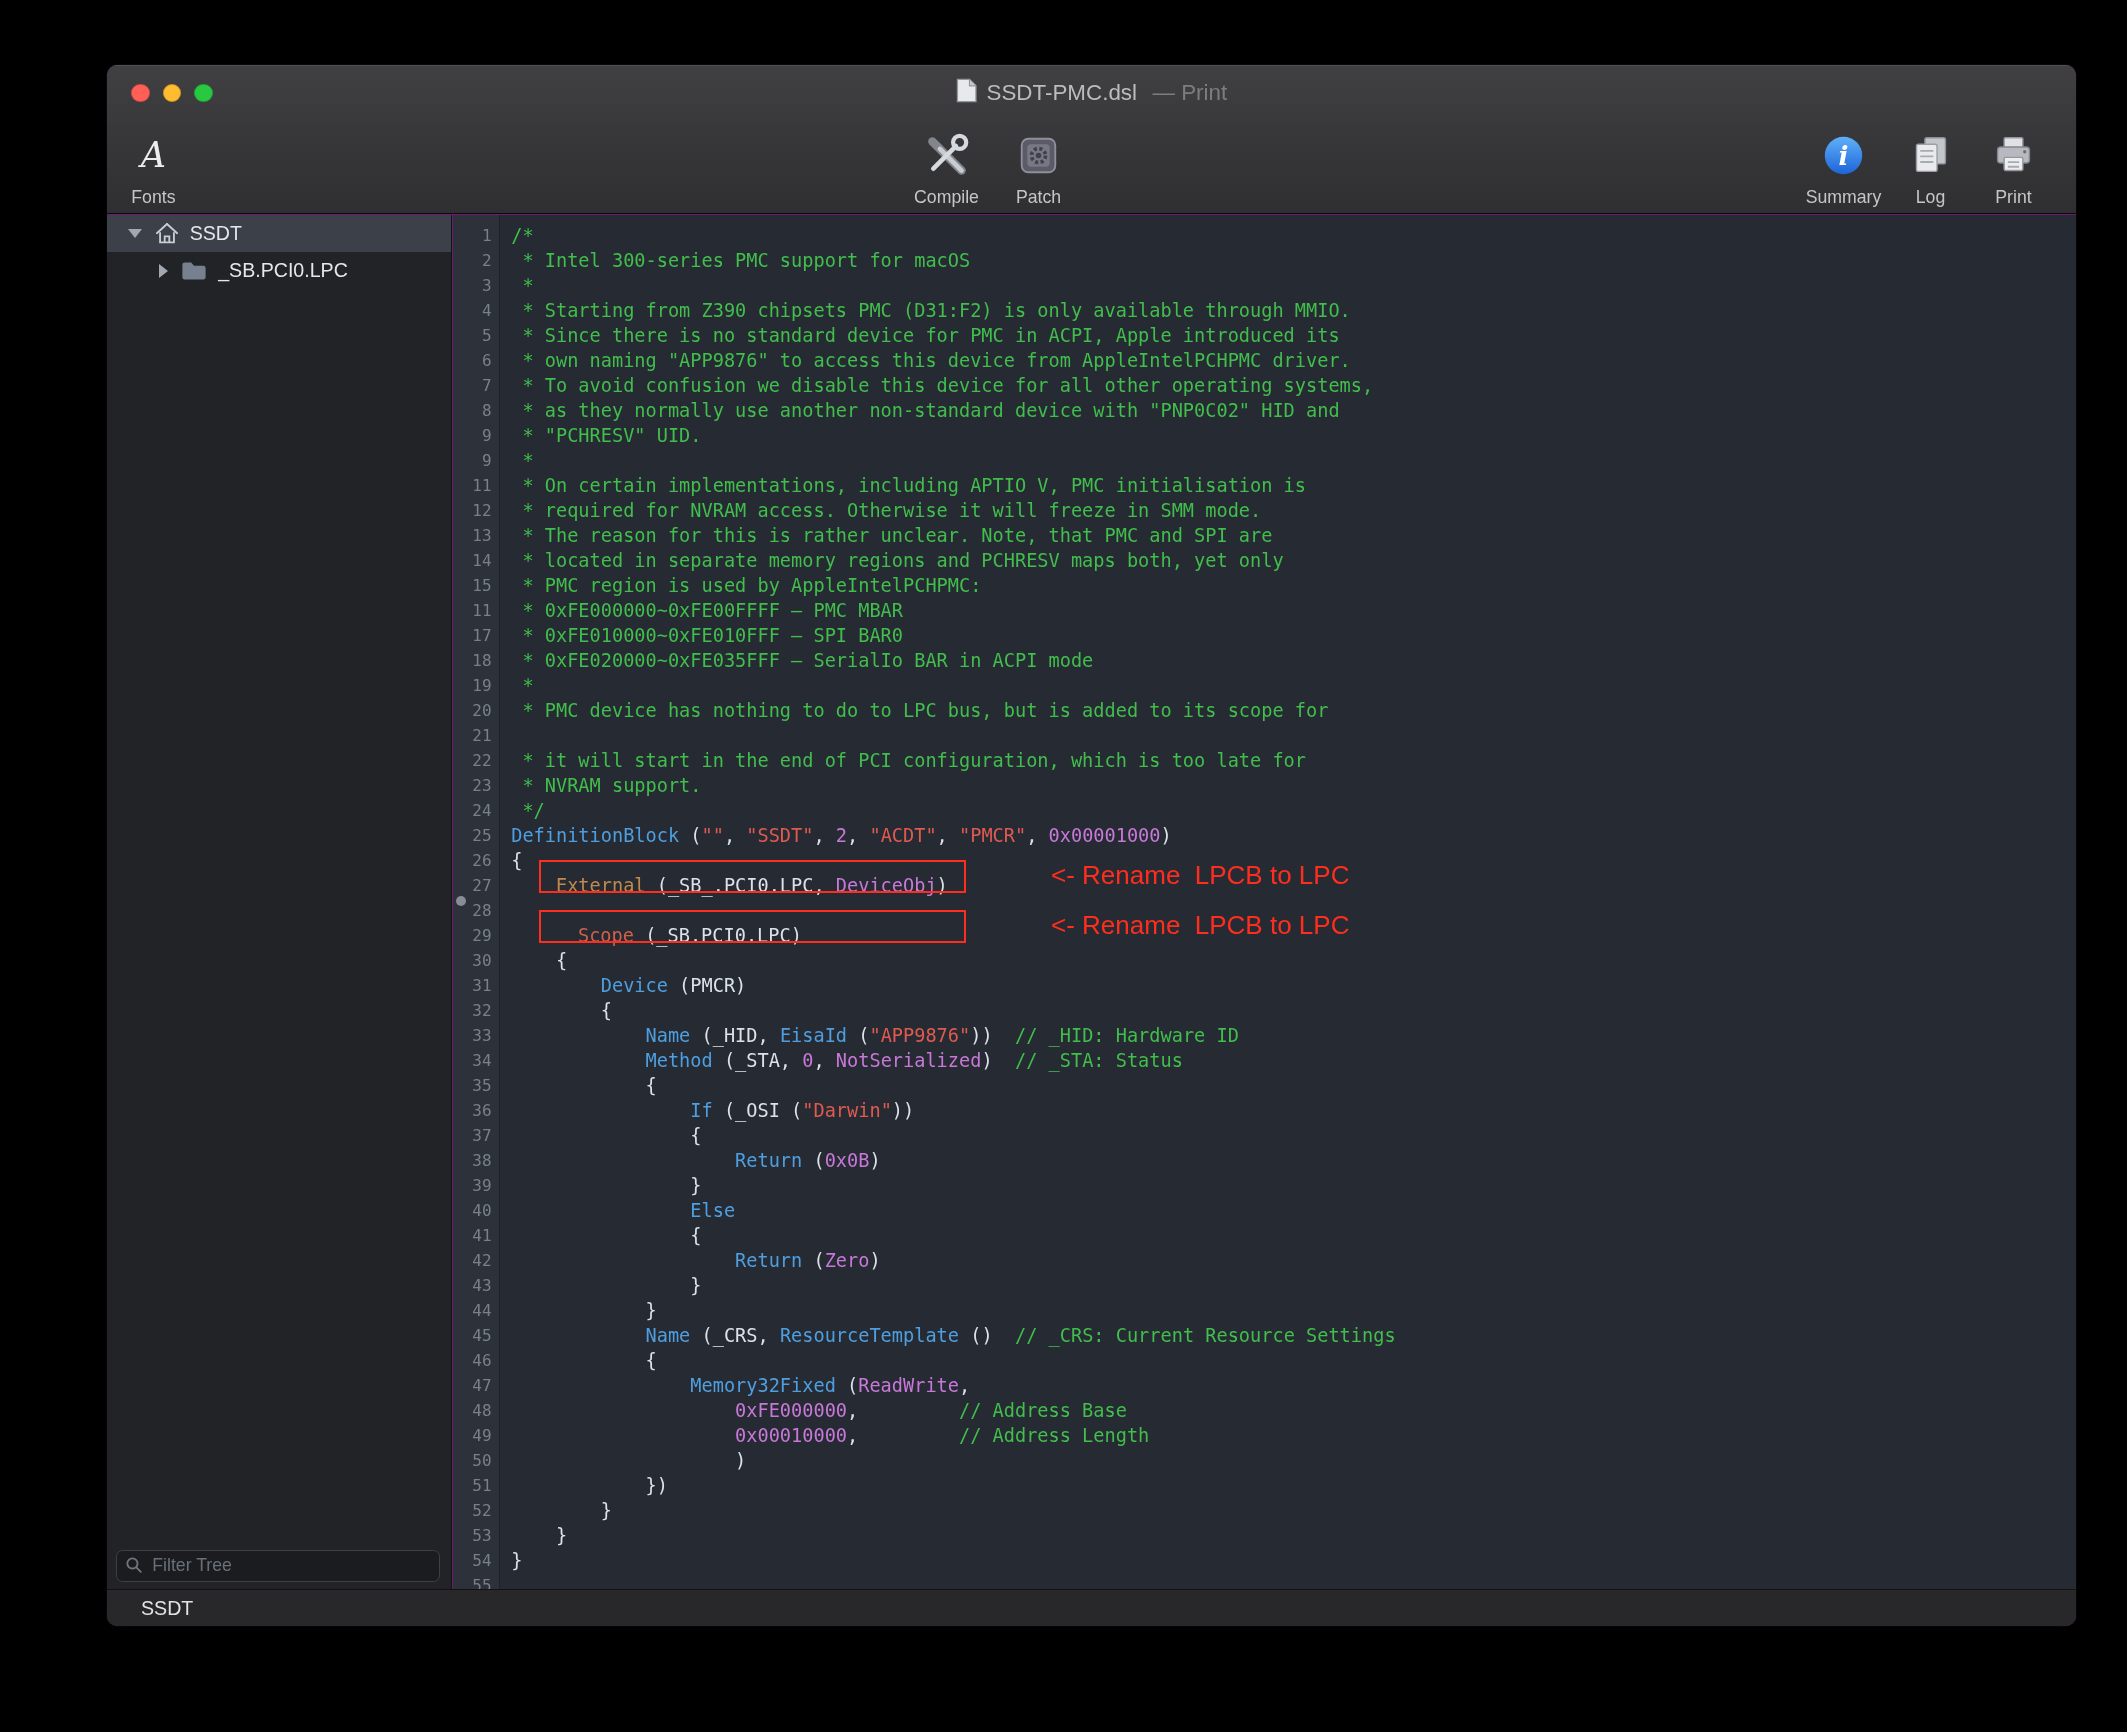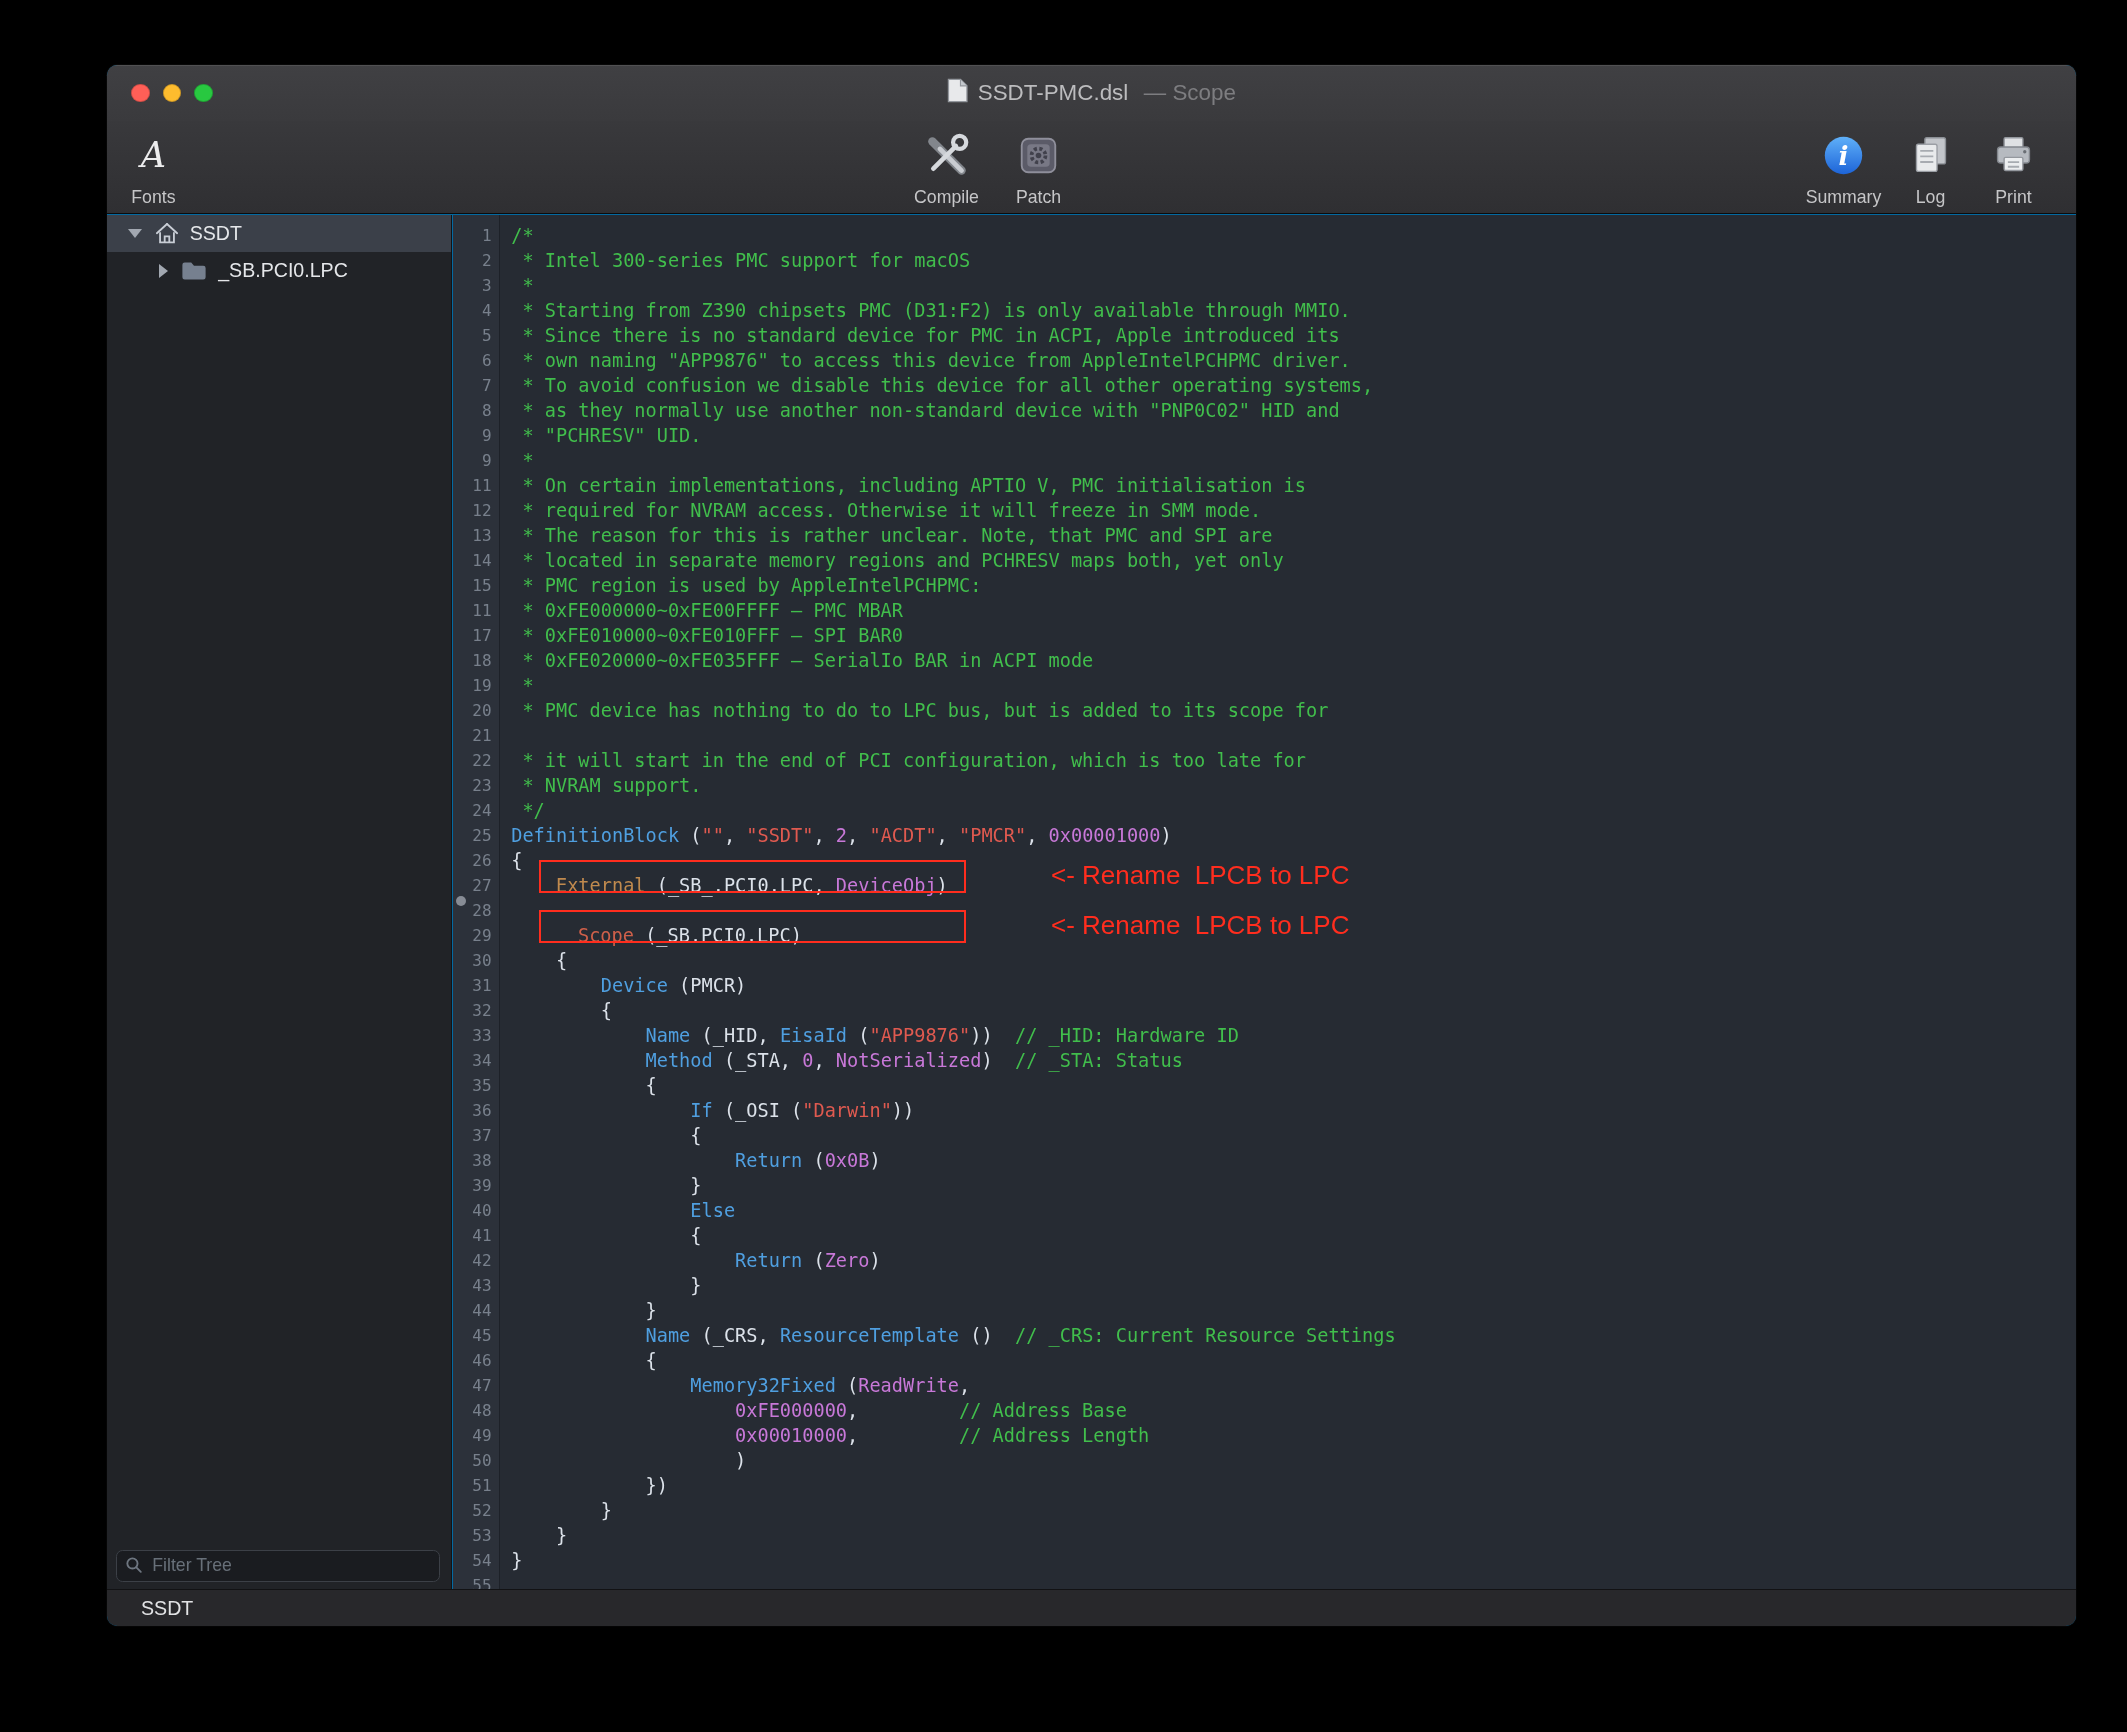--- a/index.html
+++ b/index.html
@@ -1,18 +1,18 @@
 <!DOCTYPE html>
 <html style="--comment: #41BE4C; --keyword: #4F9FE0; --string: #E05A50; --constant: #C878D8; --external-kw: #C08A4E; --scope-kw: #D0604A; --plain: #DCE2EA; --line-number: #78808C; --editor-bg: #262B33; --gutter-bg: #2C313A; --annotation: #FF2D1E;font-size:15px"><head>
 <meta charset="utf-8">
 <style>
   html,body{margin:0;padding:0;background:#000;width:2127px;height:1732px;font-family:"Liberation Sans",sans-serif;}
   *{box-sizing:border-box;}
   .window{position:absolute;left:107px;top:65px;width:1969px;height:1561px;border-radius:10.3px;overflow:hidden;
-          background:#0369a1;box-shadow:0 33px 84px rgba(0,0,0,.75), 0 0 0 0.9px #0a0a0a;}
+          background:#701a75;box-shadow:0 33px 84px rgba(0,0,0,.75), 0 0 0 0.9px #0a0a0a;}
   
   .titlebar{position:absolute;left:0;top:0;right:0;height:56px;background:linear-gradient(#404043,#3a3a3d);
             box-shadow:inset 0 0.9px 0 rgba(255,255,255,.09);display:flex;align-items:center;justify-content:center;}
   .traffic{position:absolute;left:24px;top:18.6px;display:flex;gap:13px;}
   .tl{width:18.6px;height:18.6px;border-radius:50%;}
   .tl.red{background:#ff5f57;box-shadow:inset 0 0 0 0.9px rgba(0,0,0,.2);}
   .tl.yellow{background:#febc2e;box-shadow:inset 0 0 0 0.9px rgba(0,0,0,.2);}
   .tl.green{background:#28c840;box-shadow:inset 0 0 0 0.9px rgba(0,0,0,.2);}
   .titlewrap{display:flex;align-items:center;gap:9.3px;font-size:22.4px;}
   .title-main{color:#bcbcbe;}
@@ -74,21 +74,21 @@
       <div class="tl green"></div>
     </div>
     <div class="titlewrap">
       <span>
         <svg width="21.4" height="25" viewBox="0 0 23 27">
             <path d="M1.5 1.5 h13 l7 7 v17 h-20 z" fill="#e8e9eb" stroke="#93979d" stroke-width="1.4"></path>
             <path d="M14.5 1.5 v7 h7" fill="#c4c8cd" stroke="#93979d" stroke-width="1.2"></path>
           </svg>
       </span>
       <span class="title-main">SSDT-PMC.dsl</span>
-      <span class="title-suffix"> — Scope</span>
+      <span class="title-suffix"> — Print</span>
     </div>
   </div>
 
   <div class="toolbar">
     <div class="tbtn" style="left:1.9px;width:89px;">
       <div class="icon">
           <span class="fonts-a">A</span>
         </div>
       <div class="lbl">Fonts</div>
     </div>

